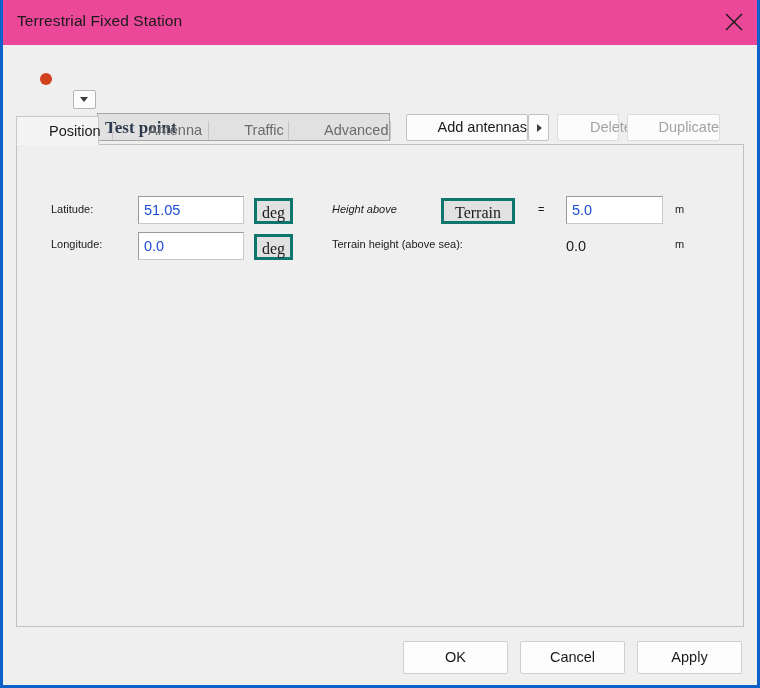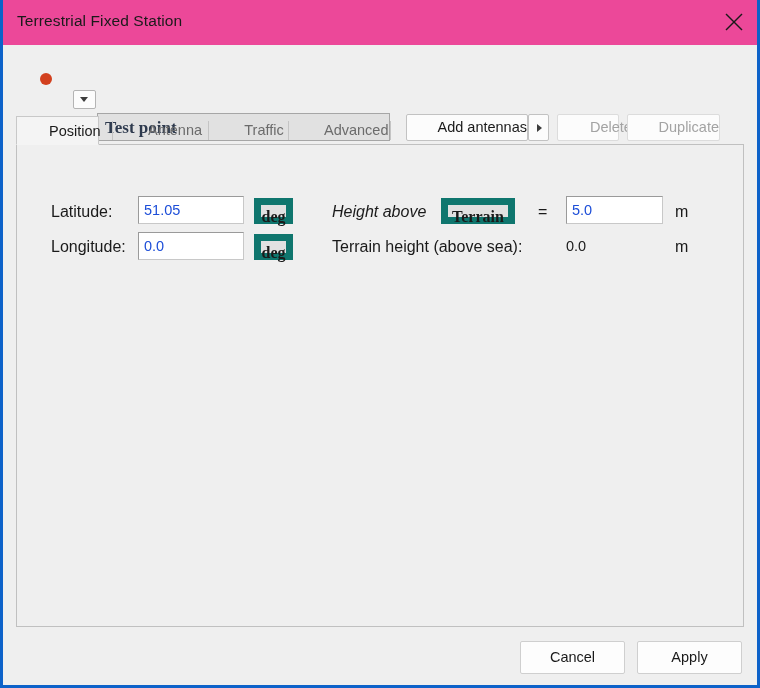--- a/index.html
+++ b/index.html
@@ -189,21 +189,21 @@
     top: 144px;
     width: 728px;
     height: 483px;
     box-sizing: border-box;
     background: #efefef;
     border: 1px solid #c0c0c0;
   }
 
   .form-label {
     position: absolute;
-    font-size: 16px;
+    font-size: 11px;
     color: #1a1a1a;
     white-space: nowrap;
   }
   .form-value {
     position: absolute;
     font-size: 14.5px;
     color: #1a1a1a;
     white-space: nowrap;
   }
   .text-input {
@@ -219,23 +219,23 @@
     padding: 0 0 0 5px;
     line-height: 26px;
     white-space: nowrap;
     overflow: hidden;
     cursor: text;
   }
   .unit-btn {
     position: absolute;
     box-sizing: border-box;
     background: #e1e1e1;
-    border: 7px solid #0f766e;
+    border: 3px solid #0f766e;
     font-family: "Liberation Serif", serif;
-    font-weight: bold;
+    font-weight: normal;
     font-size: 16px;
     color: #1a1a1a;
     text-align: center;
     line-height: 24px;
     cursor: default;
     white-space: nowrap;
   }
 
   
   #lat-label  { left: 48px;  top: 203px; }
@@ -327,16 +327,17 @@
   <div class="form-label" id="height-above-label">Height above</div>
   <div class="unit-btn" id="terrain-btn">Terrain</div>
   <div class="form-label" id="equals-sign">=</div>
   <div class="text-input" id="height-input">5.0</div>
   <div class="form-label" id="height-unit-label">m</div>
 
   <div class="form-label" id="terrain-height-label">Terrain height (above sea):</div>
   <div class="form-value" id="terrain-height-value">0.0</div>
   <div class="form-label" id="terrain-height-unit">m</div>
 
+  <div class="footer-btn" id="ok-btn">OK</div>
   <div class="footer-btn" id="cancel-btn">Cancel</div>
   <div class="footer-btn" id="apply-btn">Apply</div>
 
 </div>
 
 </body></html>

